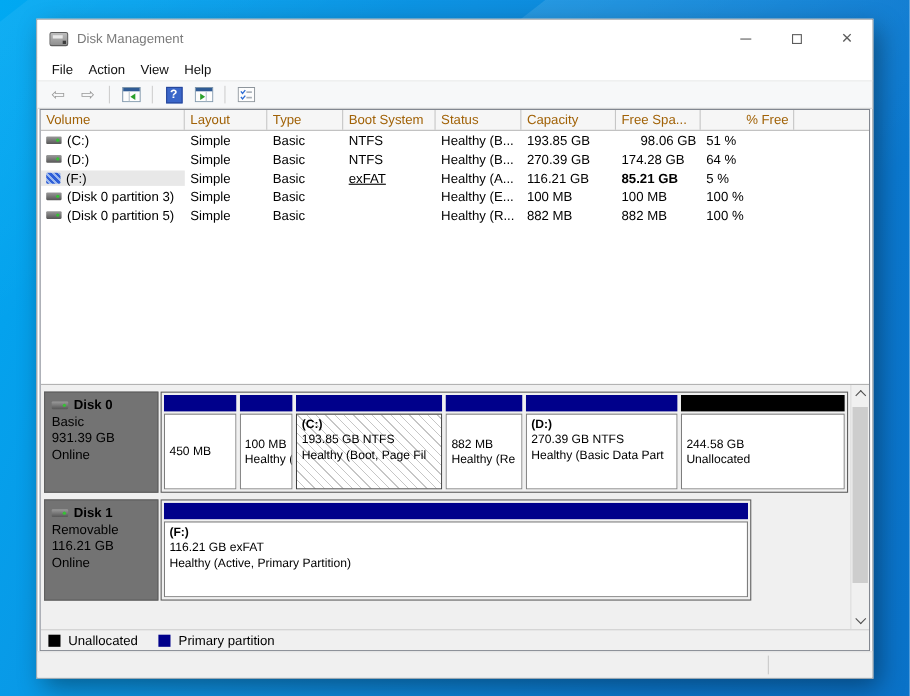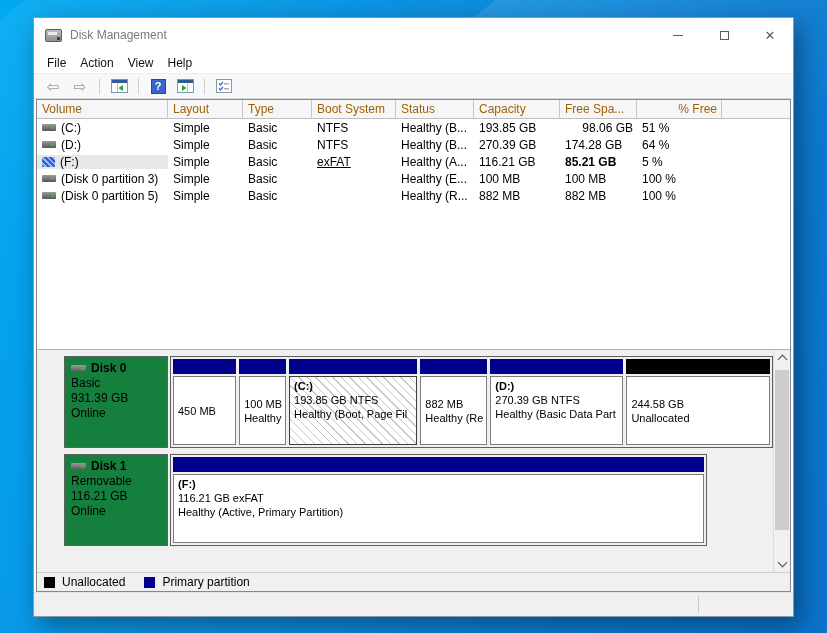--- a/index.html
+++ b/index.html
@@ -56,21 +56,21 @@
     border-radius:1px; position:relative; }
   .vol-disk-icon::after { content:""; position:absolute; right:2px; top:2px; width:3px; height:3px; background:#35c135; border-radius:50%; }
   .vol-remov-icon { width:13px; height:10px; flex:0 0 auto; border-radius:1px;
     background:repeating-linear-gradient(45deg,#2e5fd8 0 2px,#9cb8ee 2px 4px); }
 
   .bottom-pane { flex:1 1 auto; background:#f0f0f0; border-top:1px solid #b3b3b3; display:flex; flex-direction:column; overflow:hidden; }
   .disk-region { flex:1 1 auto; display:flex; overflow:hidden; }
   .disk-col { flex:1 1 auto; overflow:hidden; }
 
   .disk-strip { display:flex; margin:6px 0 2px 3px; height:92px; }
-  .disk-info { width:104px; flex:0 0 auto; border:1px solid #5f5f5f; background:#15803d; padding:4px 6px;margin-left:24px; }
+  .disk-info { width:104px; flex:0 0 auto; border:1px solid #5f5f5f; background:#737373; padding:4px 6px; }
   .disk-title { display:flex; align-items:center; gap:5px; font-size:12px; font-weight:bold; color:#000; margin-bottom:1px; }
   .disk-title .vol-disk-icon { width:15px; height:7px; }
   .disk-line { font-size:12px; color:#000; line-height:15px; }
   .disk-graph { margin-left:2px; border:1px solid #5f5f5f; background:#f0f0f0; padding:2px; display:flex; gap:3px; }
   .part { display:flex; flex-direction:column; overflow:hidden; }
   .part-head { height:15px; flex:0 0 auto; background:#00008b; }
   .part.unallocated .part-head { background:#000; }
   .part-body { flex:1 1 auto; margin-top:2px; border:1px solid #7d7d7d; background:#fff;
     padding:2px 4px; font-size:11px; line-height:14px; white-space:nowrap; overflow:hidden;
     display:flex; flex-direction:column; }

